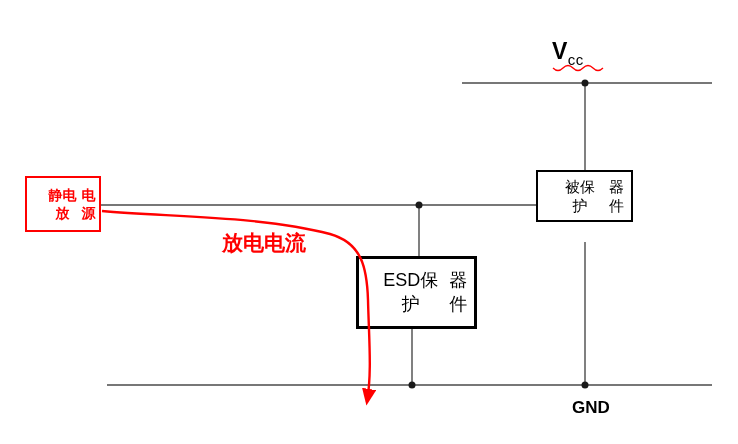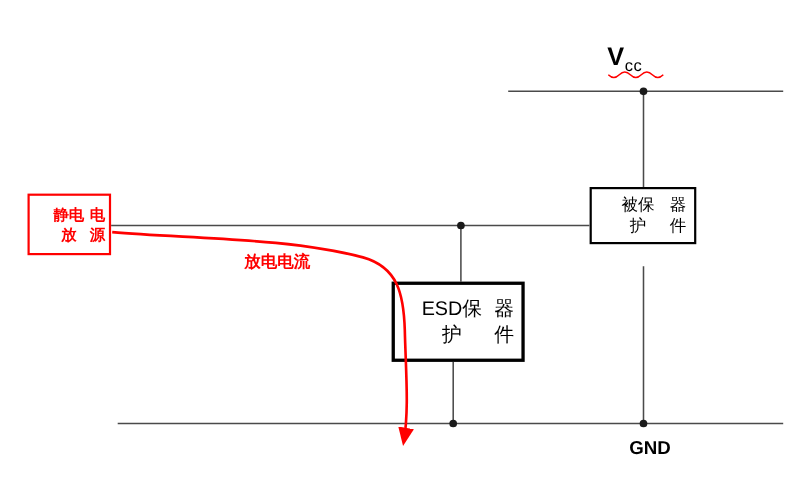--- a/index.html
+++ b/index.html
@@ -74,21 +74,21 @@
     left: 572px; top: 398px;
     color: #000000;
     font-size: 17px;
     font-weight: 600;
   }
   .current-label {
     position: absolute;
     z-index: 4;
     left: 222px; top: 229px;
     color: #ff0000;
-    font-size: 15px;
+    font-size: 21px;
     font-weight: bold;
   }
 </style>
 </head>
 <body>
 
 <div class="canvas">
 
   <svg class="svg-layer base-layer" width="738" height="444" viewBox="0 0 738 444">
 

